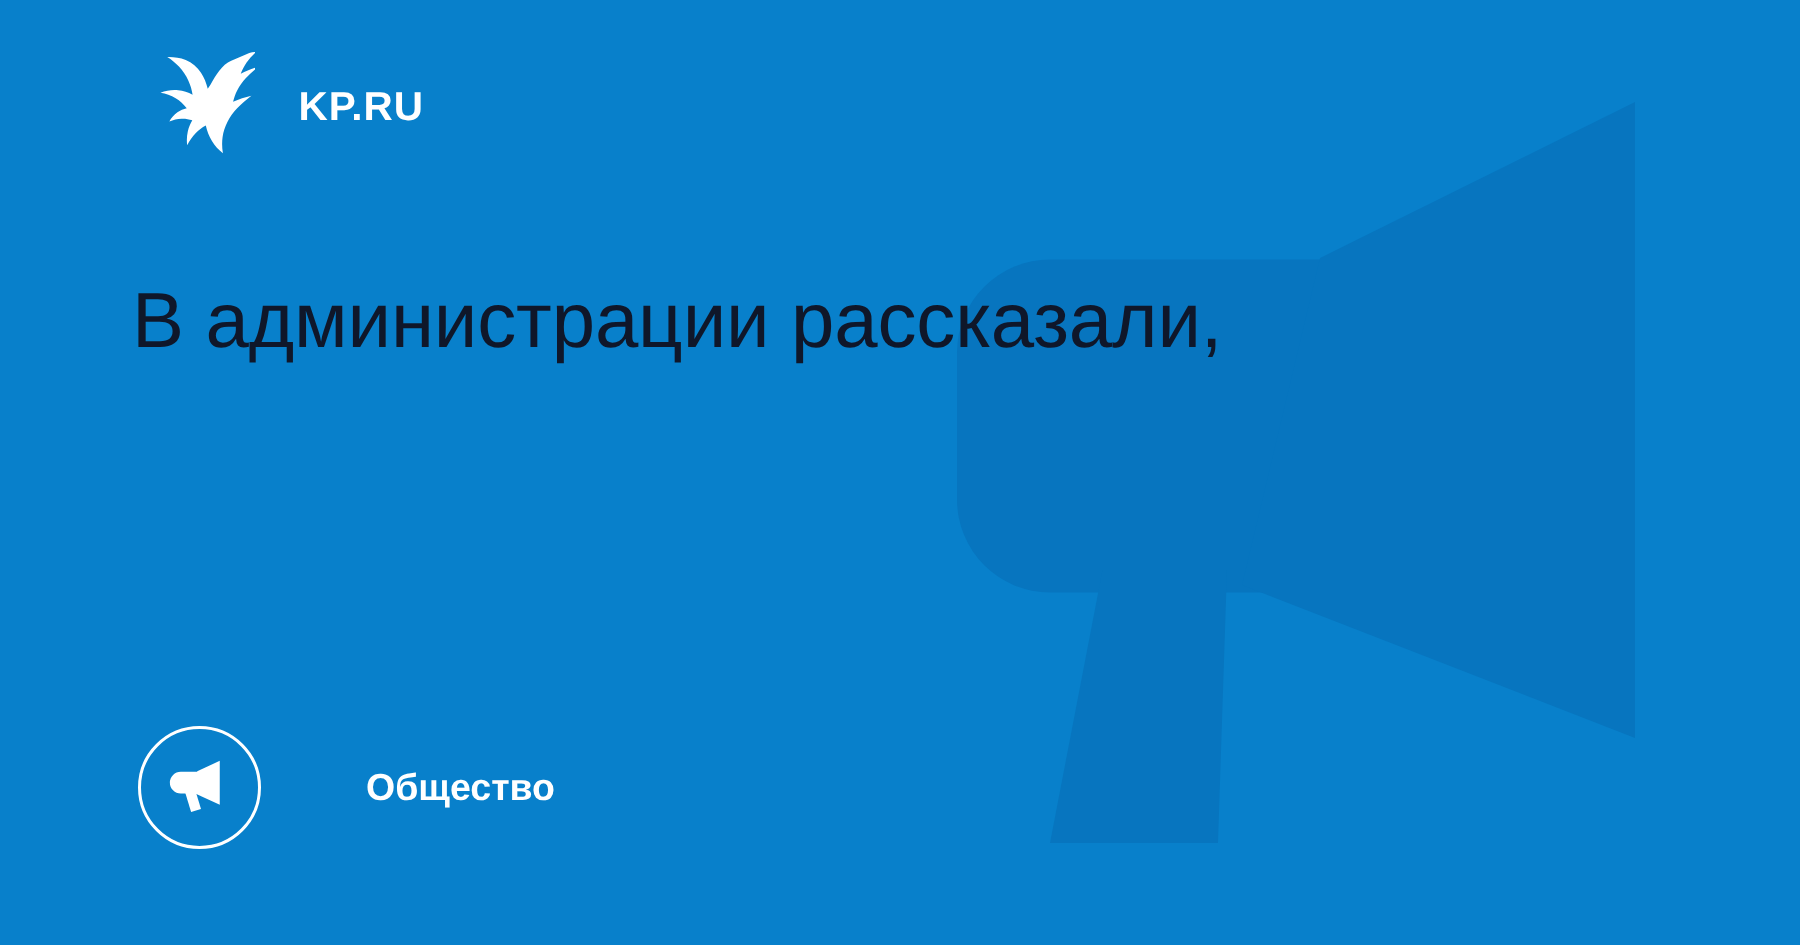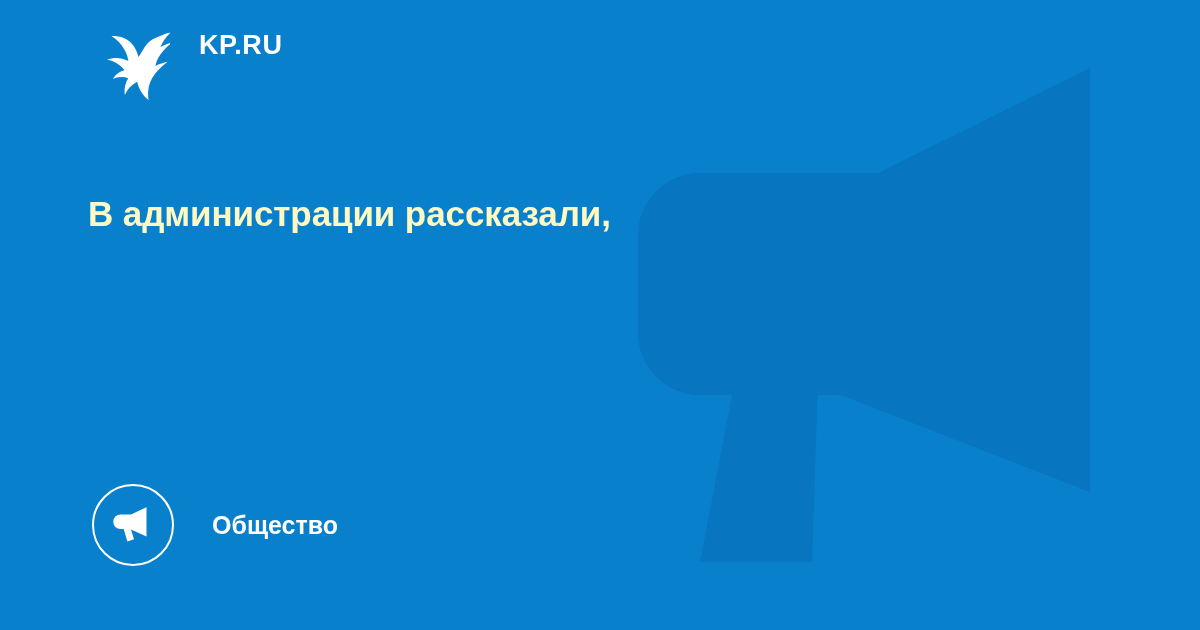--- a/index.html
+++ b/index.html
@@ -30,21 +30,21 @@
     height: 630px;
     pointer-events: none;
   }
 
   
   #brand-header {
     position: absolute;
     left: 96px;
     top: 32px;
     display: flex;
-    align-items: flex-start;
+    align-items: center;
     height: 78px;
   }
   #brand-mark {
     width: 74px;
     height: 74px;
     display: block;
     flex: 0 0 auto;
   }
   #brand-wordmark {
     margin-left: 29px;
@@ -55,39 +55,40 @@
     line-height: 1;
     white-space: nowrap;
   }
 
   
   #headline {
     position: absolute;
     left: 88px;
     top: 186px;
     width: 900px;
-    color: #fef9c3;
-    font-size: 35px;
-    font-weight: bold;
+    color: #0f172a;
+    font-size: 52px;
+    font-weight: normal;
     line-height: 56px;
     letter-spacing: -0.1px;
   }
   #headline .hl-line {
     display: block;
     white-space: nowrap;
   }
 
   
   #category-row {
     position: absolute;
     left: 92px;
     top: 484px;
     display: flex;
     align-items: center;
     height: 82px;
+    gap: 32px;
   }
   #category-badge {
     position: relative;
     width: 82px;
     height: 82px;
     border: 2px solid #ffffff;
     border-radius: 50%;
     box-sizing: border-box;
     flex: 0 0 auto;
   }

